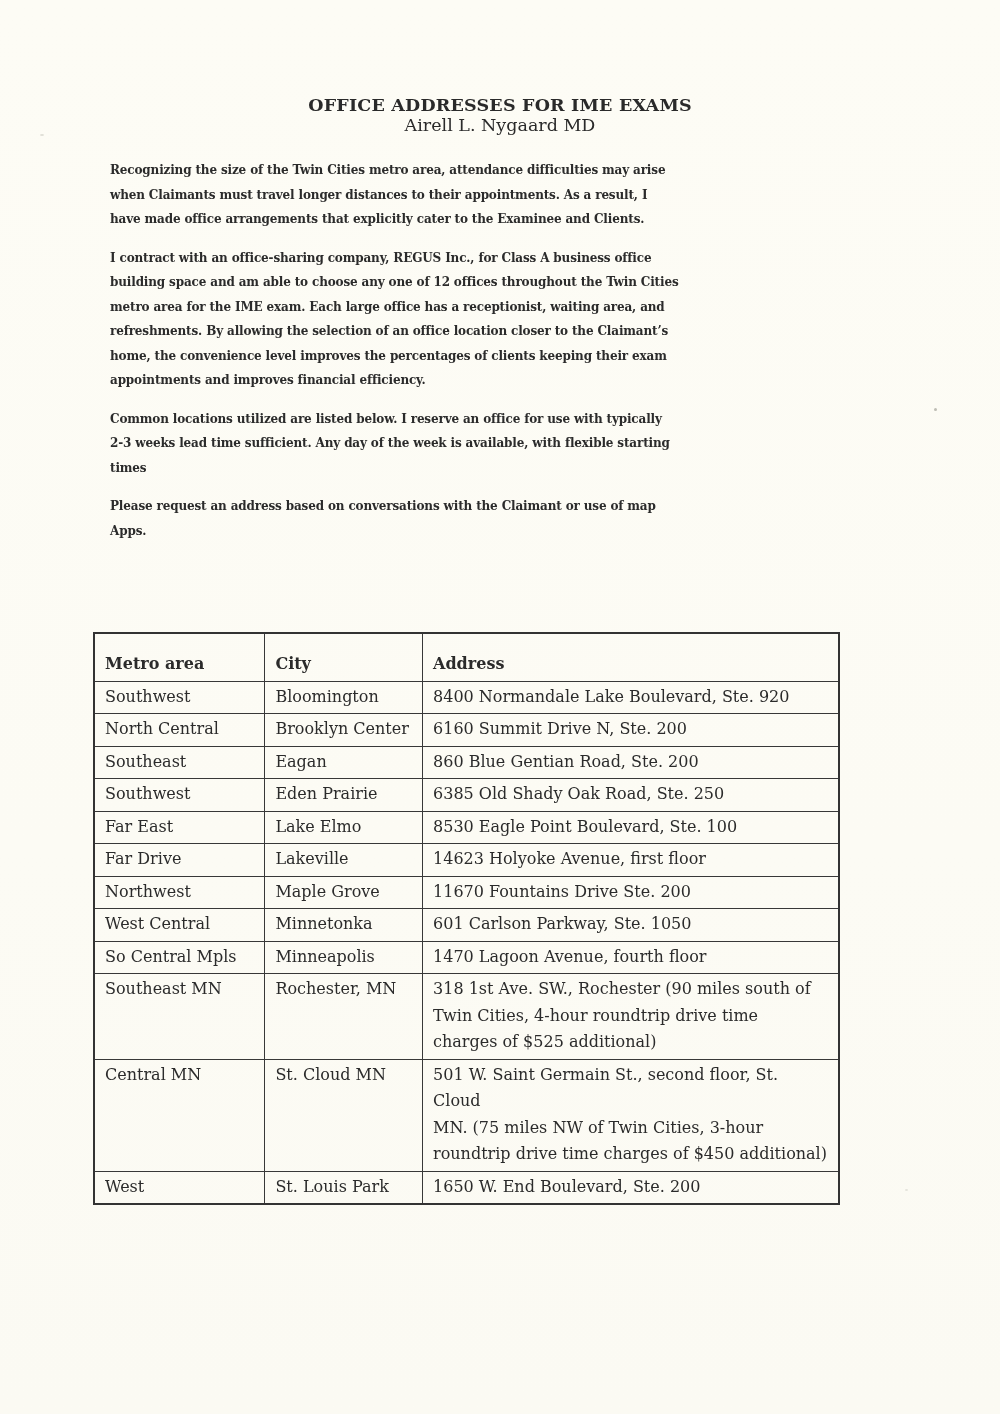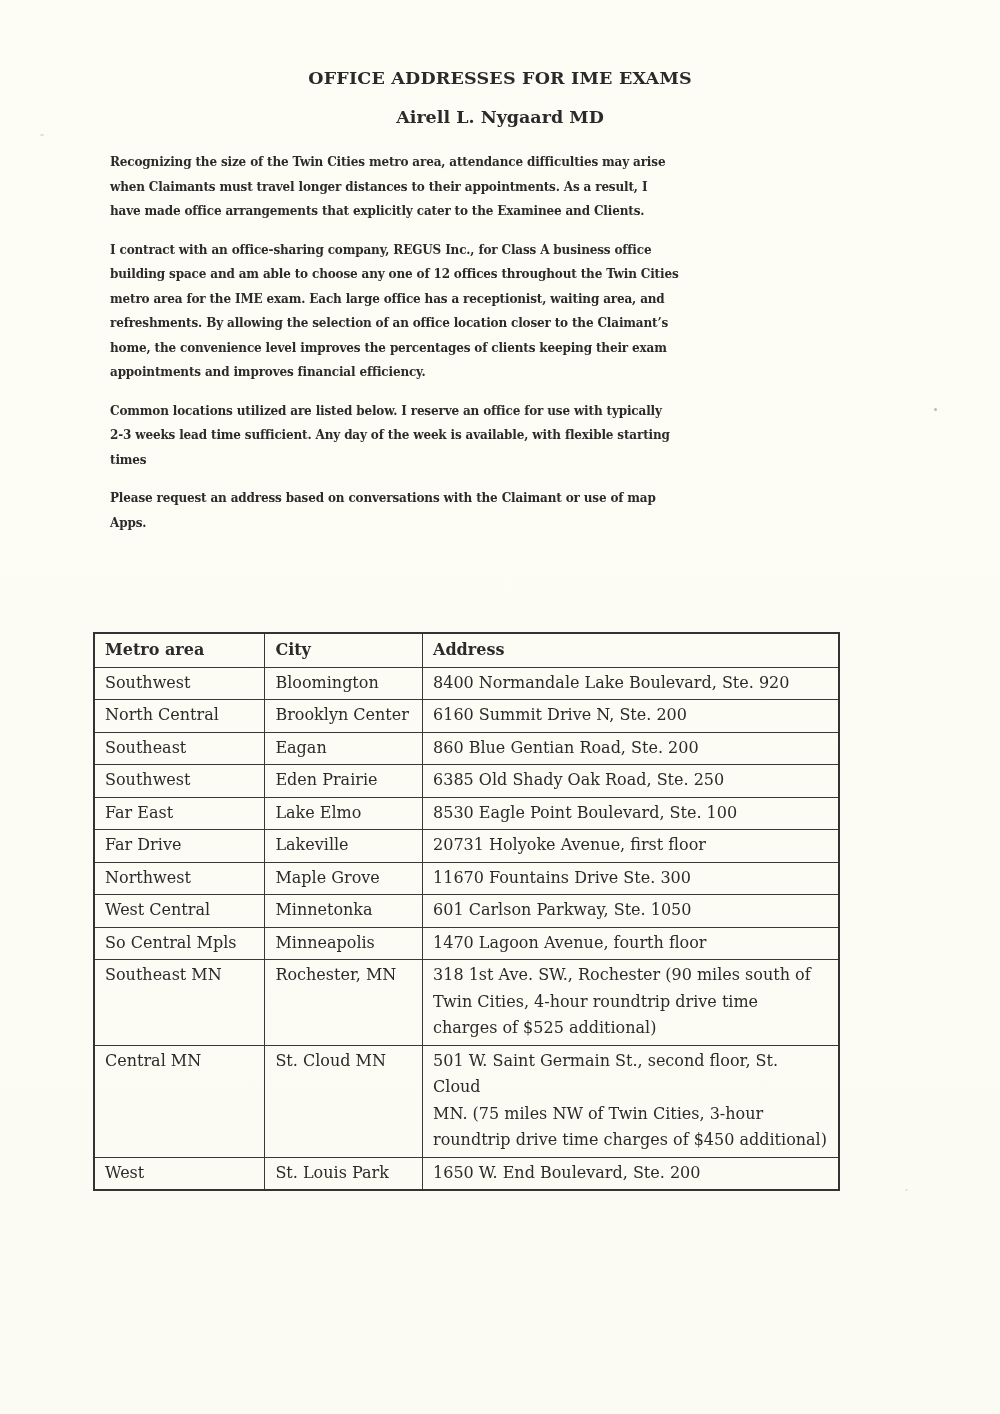--- a/index.html
+++ b/index.html
@@ -15,32 +15,31 @@
     position: relative;
     overflow: hidden;
   }
   .page {
     position: relative;
     width: 1000px;
     height: 1414px;
     background: linear-gradient(180deg, #fdfcf5 0%, #fcfbf4 60%, #fbfaf3 100%);
   }
   .doc-title {
-    padding-top: 68px;
+    padding-top: 95px;
     text-align: center;
     font-size: 17.5px;
     font-weight: bold;
     letter-spacing: 0.2px;
     color: #2a2a2a;
   }
   .doc-subtitle {
-    margin-top: 19px;
     text-align: center;
     font-size: 17.5px;
-    font-weight: bold;
+    font-weight: normal;
     color: #2a2a2a;
   }
   .body-text {
     margin: 0 25px 0 110px;
     width: 790px;
   }
   .para {
     margin-top: 14px;
     font-size: 12px;
     font-weight: bold;
@@ -66,21 +65,21 @@
   .offices-table td {
     border: 1.5px solid #383838;
     padding: 2px 10px 3px 10px;
     line-height: 26.5px;
     vertical-align: top;
     text-align: left;
     font-weight: normal;
   }
   .offices-table th {
     font-weight: bold;
-    padding-top: 3px;
+    padding-top: 17px;
   }
   .offices-table {
     border: 2px solid #333333;
   }
   .col-metro { width: 152px; }
   .col-city  { width: 138px; }
   .col-addr  { width: 407px; }
   .offices-table th.col-addr { }
   .addr-cell { white-space: pre-line; }
   
@@ -149,26 +148,26 @@
         <td class="addr-cell">6385 Old Shady Oak Road, Ste. 250</td>
       </tr>
       <tr>
         <td>Far East</td>
         <td>Lake Elmo</td>
         <td class="addr-cell">8530 Eagle Point Boulevard, Ste. 100</td>
       </tr>
       <tr>
         <td>Far Drive</td>
         <td>Lakeville</td>
-        <td class="addr-cell">20731 Holyoke Avenue, first floor</td>
+        <td class="addr-cell">14623 Holyoke Avenue, first floor</td>
       </tr>
       <tr>
         <td>Northwest</td>
         <td>Maple Grove</td>
-        <td class="addr-cell">11670 Fountains Drive Ste. 300</td>
+        <td class="addr-cell">11670 Fountains Drive Ste. 200</td>
       </tr>
       <tr>
         <td>West Central</td>
         <td>Minnetonka</td>
         <td class="addr-cell">601 Carlson Parkway, Ste. 1050</td>
       </tr>
       <tr>
         <td>So Central Mpls</td>
         <td>Minneapolis</td>
         <td class="addr-cell">1470 Lagoon Avenue, fourth floor</td>

